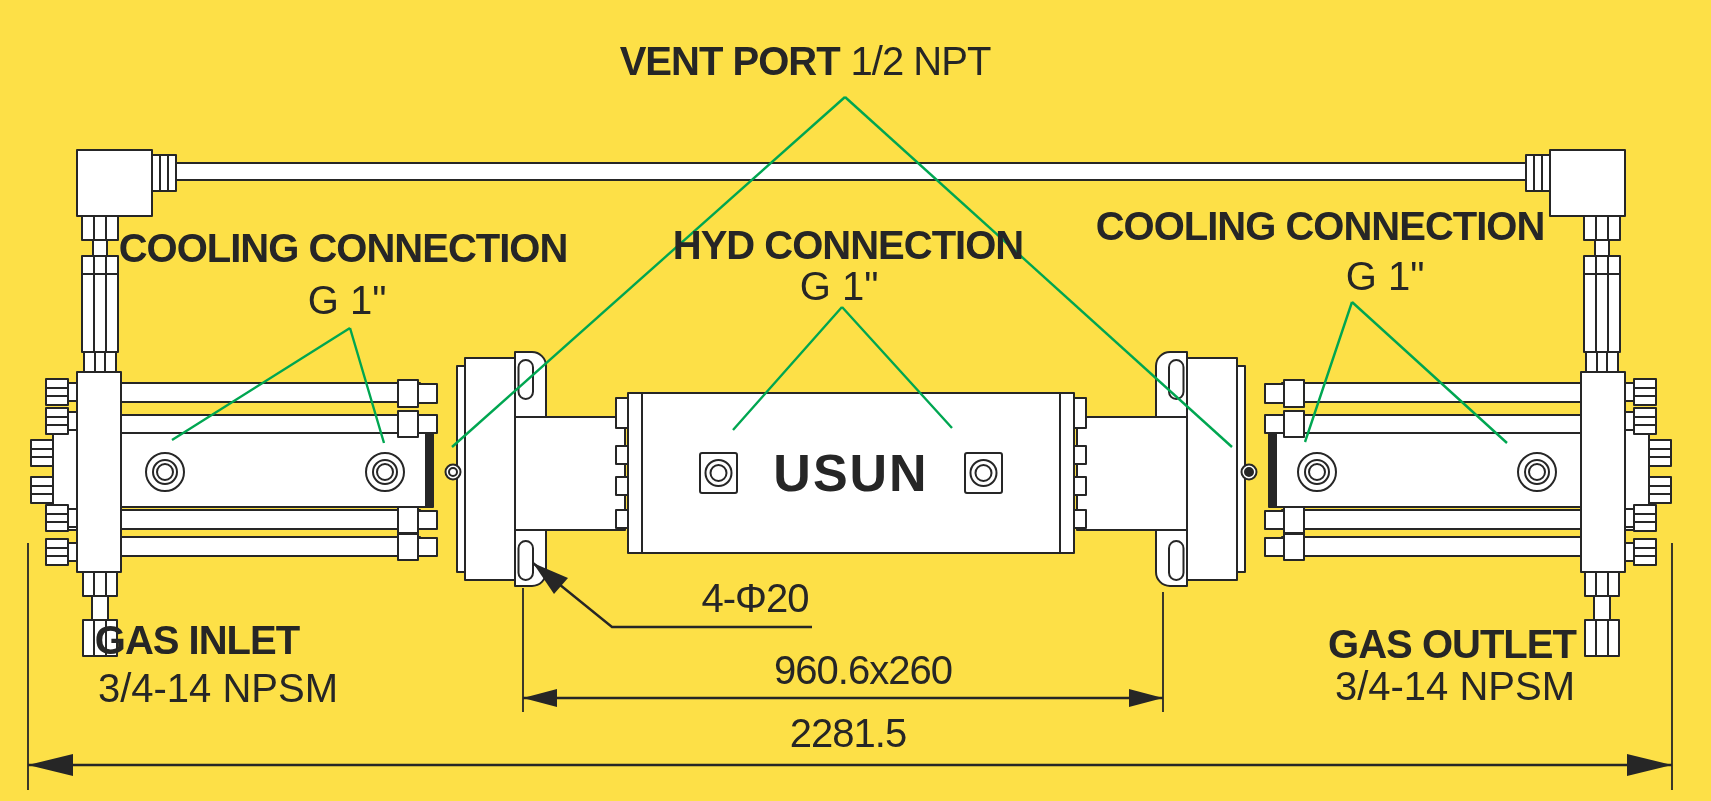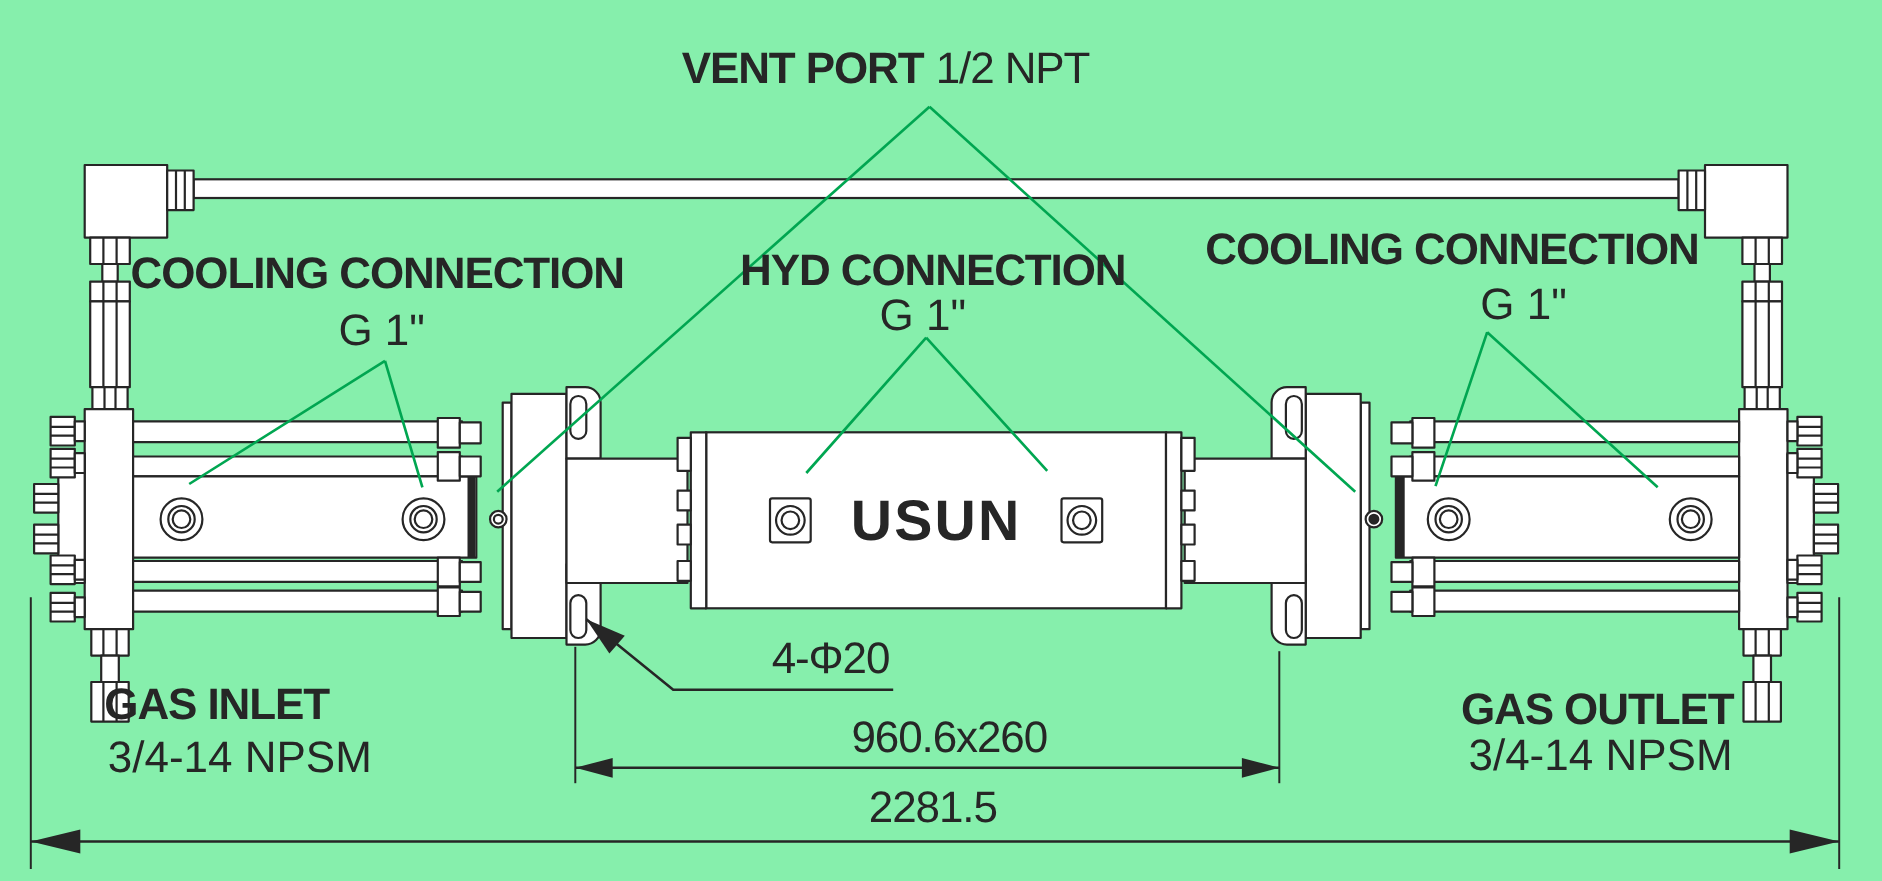--- a/index.html
+++ b/index.html
@@ -1,20 +1,20 @@
 <!DOCTYPE html>
 <html><head>
 <meta charset="utf-8">
 <style>
   html, body { margin: 0; padding: 0; background: #ffffff; }
   .stage {
     position: relative;
     width: 1711px;
     height: 801px;
-    background: #86efac;
+    background: #fde047;
     overflow: hidden;
     font-family: "Liberation Sans", sans-serif;
   }
   svg text {
     font-family: "Liberation Sans", sans-serif;
     fill: #262626;
   }
   .lbl  { font-size: 40px; font-weight: 700; letter-spacing: -1px; }
   .sub  { font-size: 40px; font-weight: 400; letter-spacing: 0; }
   .dim  { font-size: 40px; font-weight: 400; letter-spacing: -1px; }

